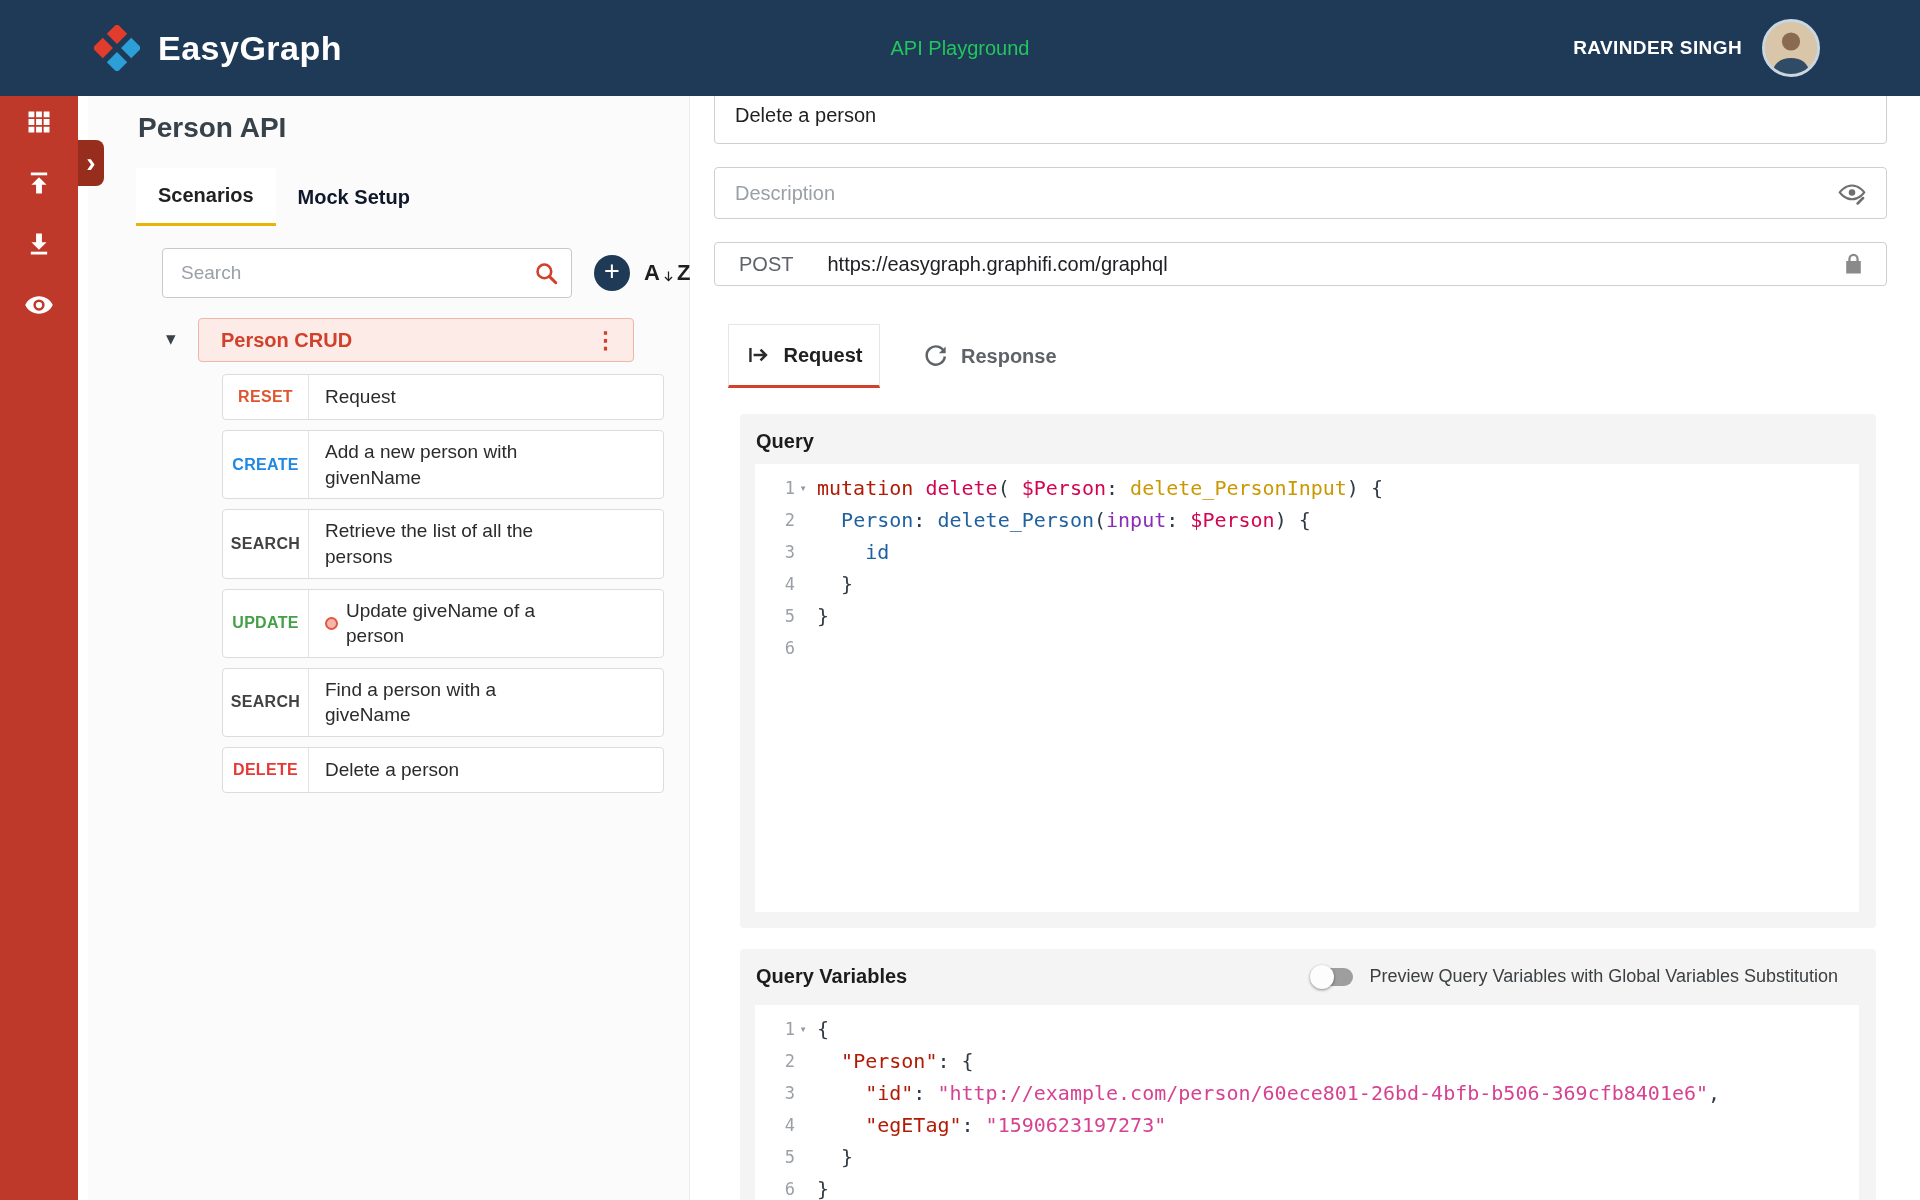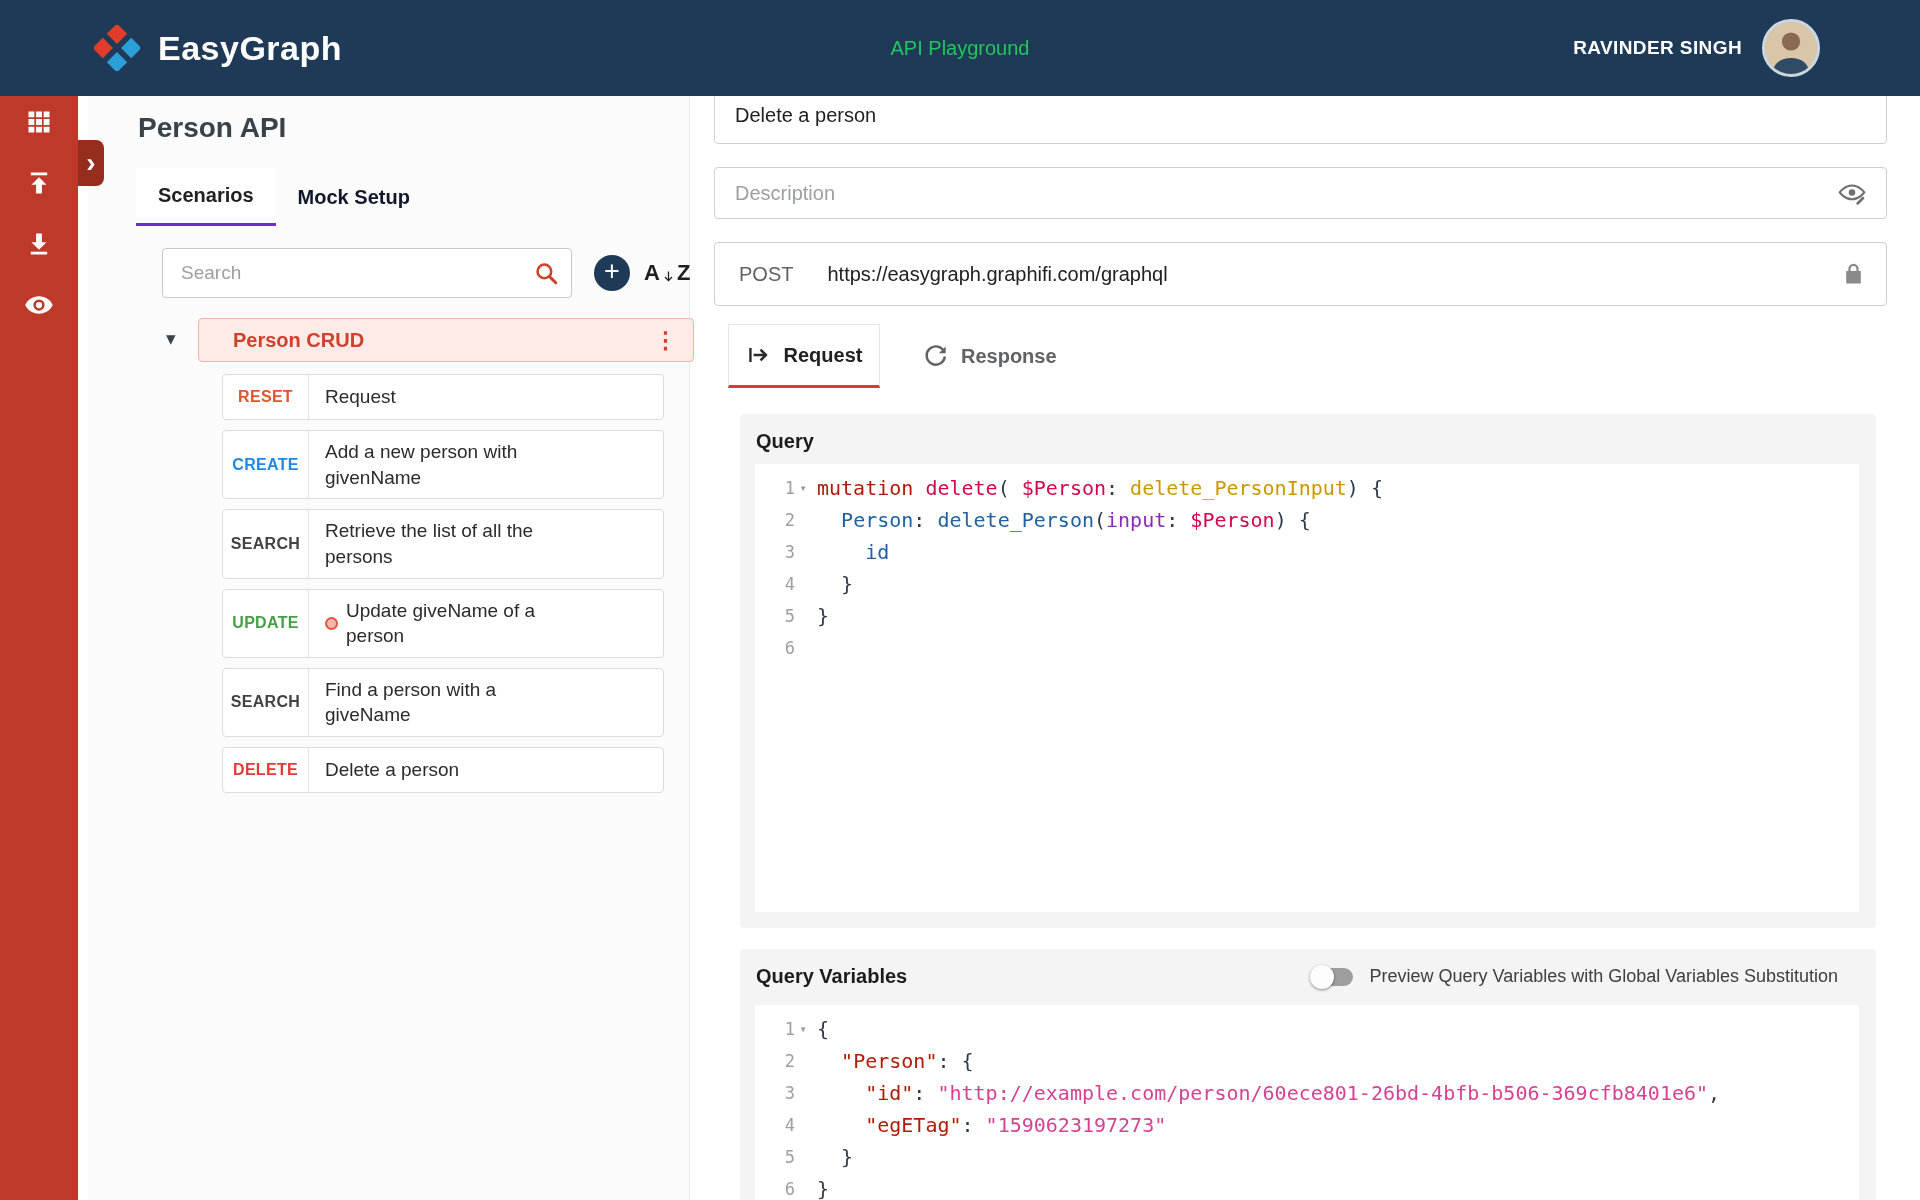--- a/index.html
+++ b/index.html
@@ -27,40 +27,40 @@
                    background:#962d1d; border-radius:0 8px 8px 0; z-index:25; color:#fff;
                    display:flex; align-items:center; justify-content:center;
                    font-size:28px; font-weight:700; cursor:pointer; }
 
   
   .left-panel { position:absolute; left:88px; top:96px; width:602px; bottom:0;
                 background:#fbfbfb; border-right:1px solid #ececec; z-index:10; }
   .panel-title { position:absolute; left:50px; top:16px; font-size:28px; font-weight:600; color:#37424a; }
   .tabs { position:absolute; left:48px; top:72px; height:58px; display:flex; }
   .tab { padding:0 22px; display:flex; align-items:center; font-size:20px; cursor:pointer; }
-  .tab-active { background:#fff; color:#212121; font-weight:700; border-bottom:3px solid #6d28d9; }
+  .tab-active { background:#fff; color:#212121; font-weight:700; border-bottom:3px solid #eab308; }
   .tab-inactive { color:#0f172a; font-weight:600; }
 
   .search-row { position:absolute; left:74px; top:152px; display:flex; align-items:center; }
   .search-box { width:410px; height:50px; background:#fff; border:1px solid #c9c9c9; border-radius:4px;
                 display:flex; align-items:center; }
   .search-box input { flex:1; border:none; outline:none; background:transparent;
                       font-size:19px; color:#333; padding:0 18px; font-family:inherit; }
   .search-box input::placeholder { color:#9aa0a6; }
   .search-icon-wrap { margin-right:12px; display:flex; cursor:pointer; }
   .add-btn { width:36px; height:36px; border-radius:50%; background:#1e3a56; color:#fff; margin-left:22px;
              display:flex; align-items:center; justify-content:center; font-size:27px; line-height:1;
              padding-bottom:3px; cursor:pointer; }
   .sort-btn { margin-left:14px; display:flex; align-items:center; font-weight:700;
               font-size:22px; color:#1f1f1f; cursor:pointer; }
 
   .tree-caret { position:absolute; left:78px; top:231px; font-size:19px; color:#37424a; cursor:pointer; }
-  .group-row { position:absolute; left:110px; top:222px; width:496px; height:44px;
+  .group-row { position:absolute; left:110px; top:222px; width:436px; height:44px;
                background:#fcebe7; border:1px solid #efb6a9; border-radius:4px;
-               display:flex; align-items:center; cursor:pointer;padding-left:12px; }
+               display:flex; align-items:center; cursor:pointer; }
   .group-label { flex:1; color:#d0402b; font-size:20px; font-weight:600; padding-left:22px; }
   .kebab { color:#d0402b; font-size:23px; font-weight:700; padding-right:16px; cursor:pointer; }
 
   .scenario-list { position:absolute; left:134px; top:278px; width:442px;
                    display:flex; flex-direction:column; gap:10px; }
   .scenario-card { background:#fff; border:1px solid #dcdcdc; border-radius:4px;
                    display:flex; align-items:stretch; min-height:46px; cursor:pointer; }
   .scenario-tag { flex:0 0 86px; display:flex; align-items:center; justify-content:center;
                   font-size:16px; font-weight:600; letter-spacing:0.3px; border-right:1px solid #e3e3e3; }
   .scenario-label { flex:1; display:flex; align-items:center; gap:8px; padding:8px 16px;
@@ -69,21 +69,21 @@
   .mod-dot { display:none; width:13px; height:13px; border-radius:50%;
              background:#f6b5ad; border:2px solid #e2573d; flex:0 0 13px; }
   .mod-dot + .label-text { max-width:225px; }
 
   
   .main { position:absolute; left:681px; top:96px; right:0; bottom:0; background:#fff; z-index:1; }
   .field { position:absolute; left:33px; width:1173px; background:#fff;
            border:1px solid #cfcfcf; border-radius:4px; display:flex; align-items:center; }
   .title-field { top:-10px; height:58px; }
   .desc-field  { top:71px;  height:52px; }
-  .url-field   { top:146px; height:64px; }
+  .url-field   { top:146px; height:44px; }
   .field input { flex:1; height:100%; border:none; outline:none; background:transparent;
                  font-size:20px; color:#1f1f1f; padding:0 20px; font-family:inherit; }
   .field input::placeholder { color:#9aa0a6; }
   .field-icon-right { position:absolute; right:20px; top:50%; transform:translateY(-50%);
                       display:flex; cursor:pointer; }
   .method { color:#5f6368; font-size:20px; font-weight:500; margin-left:24px; }
   .url-text { color:#202124; font-size:20px; margin-left:34px; }
 
   .req-tabs { position:absolute; left:47px; top:228px; display:flex; align-items:flex-end; }
   .req-tab { width:152px; height:64px; background:#fff; border:1px solid #e6e6e6;

